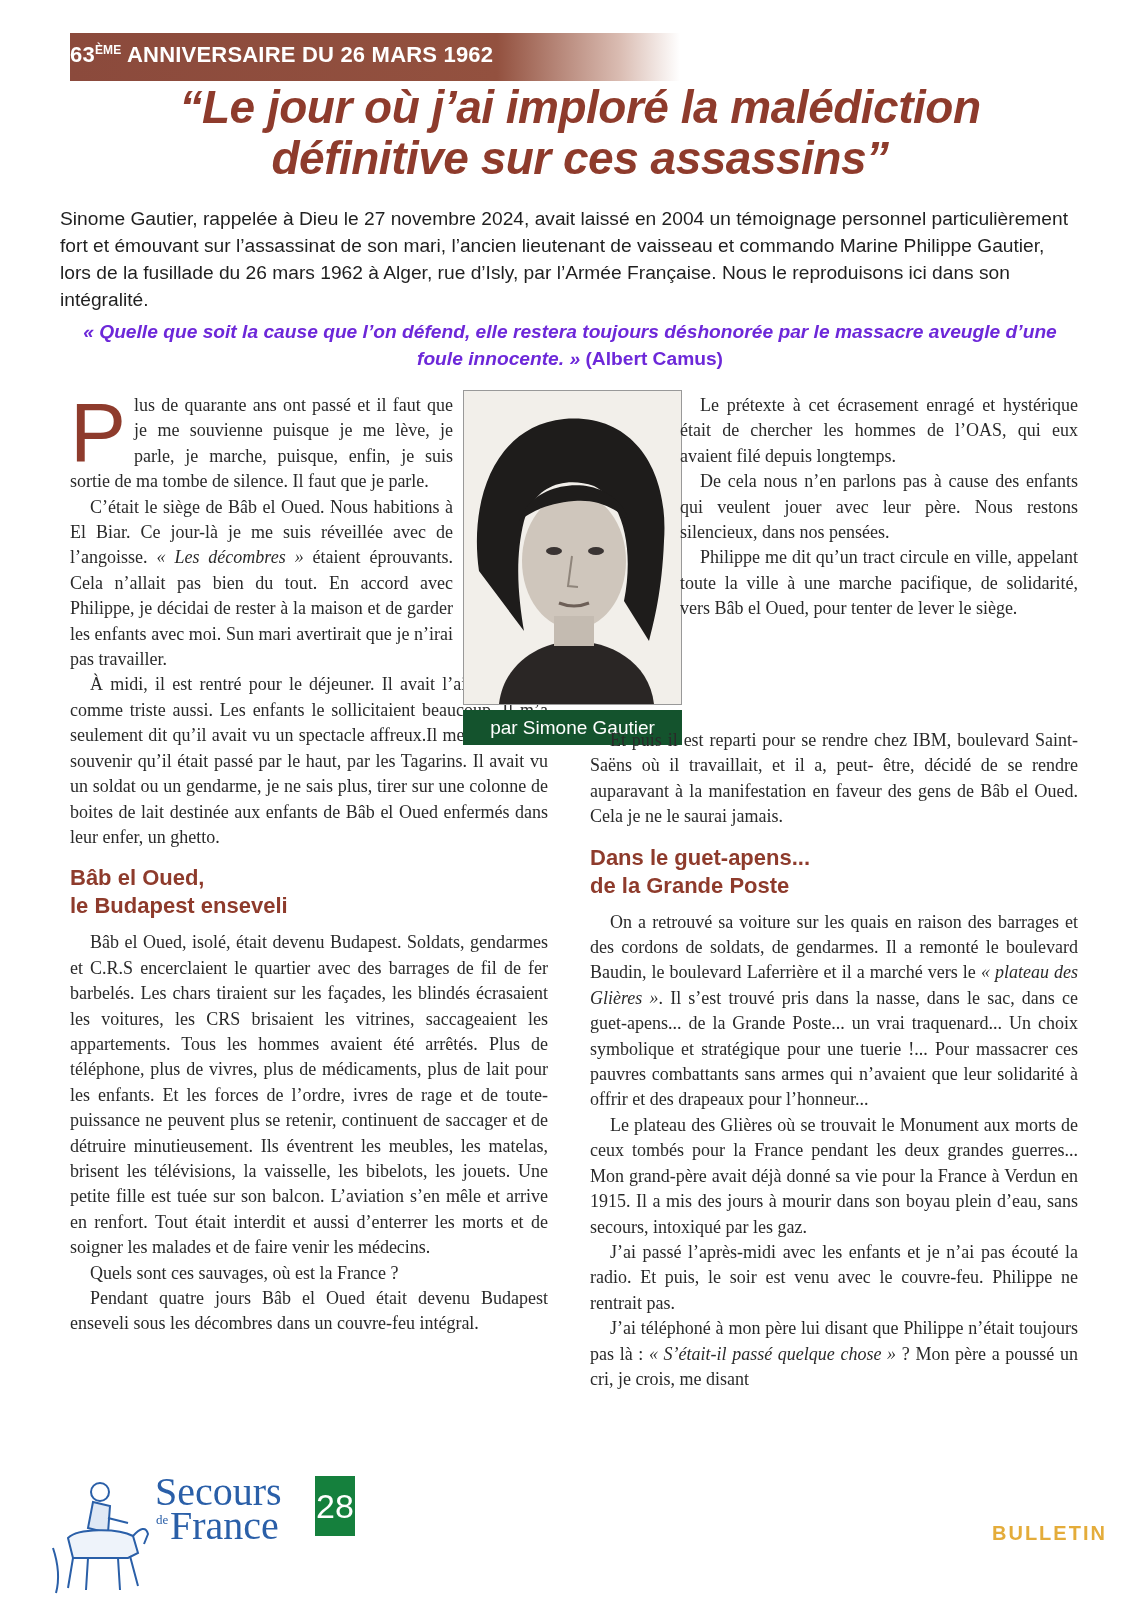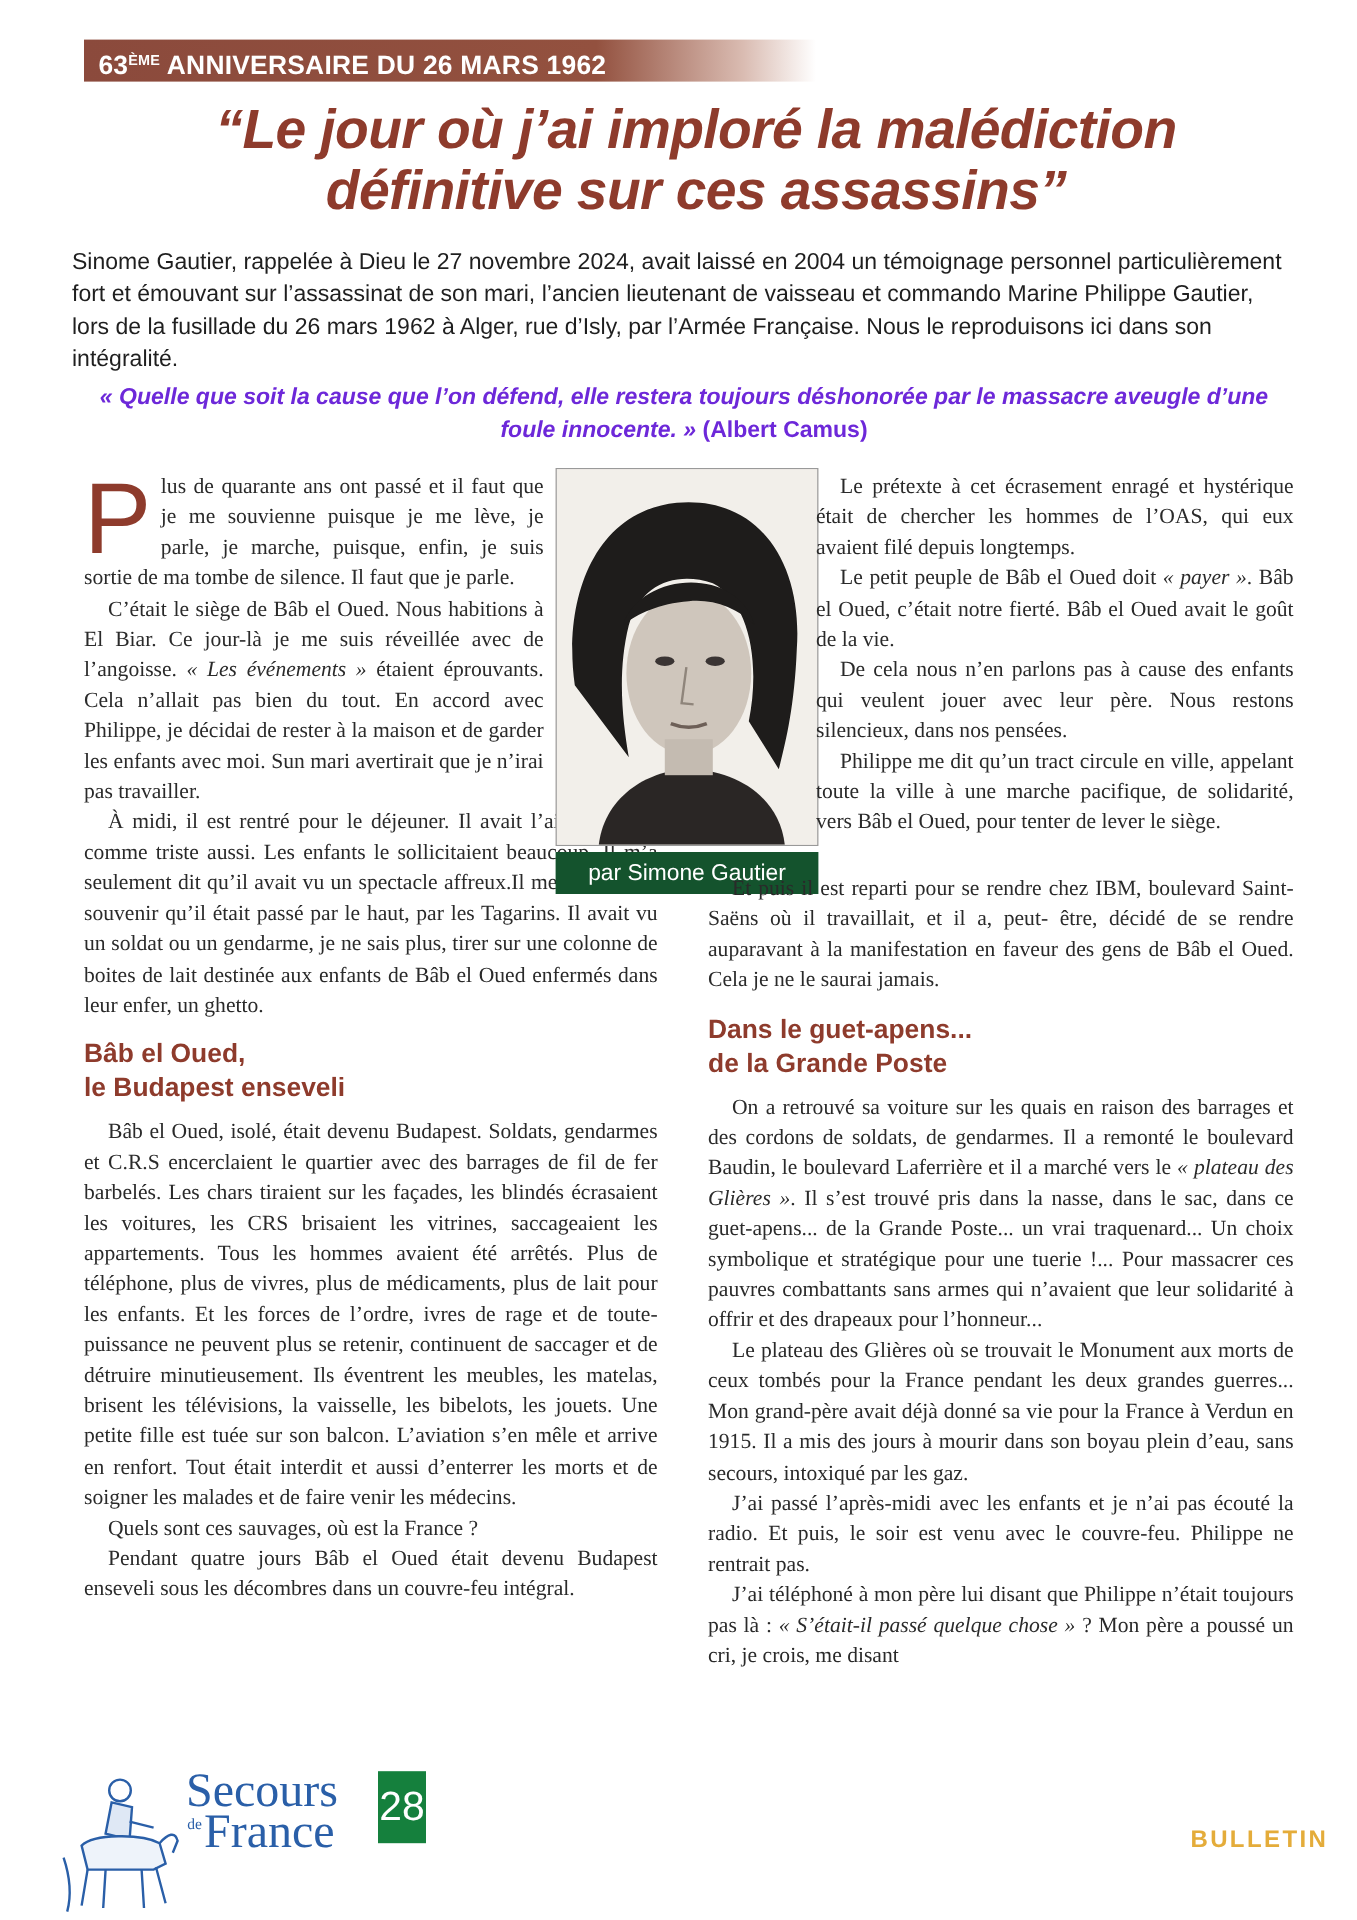--- a/index.html
+++ b/index.html
@@ -1,20 +1,20 @@
 <!DOCTYPE html>
 <html><head>
 <meta charset="utf-8">
 <style>
   html, body { margin: 0; padding: 0; background: #ffffff; }
   body { width: 1131px; height: 1600px; position: relative; overflow: hidden; color: #2a2a2a; font-family: "Liberation Serif", serif; }
 
-  .banner { position: absolute; left: 70px; top: 33px; width: 610px; height: 35px;
+  .banner { position: absolute; left: 70px; top: 33px; width: 610px; height: 48px;
     background: linear-gradient(to right, #8b4a3c 0%, #93513f 70%, rgba(180,120,100,0.5) 90%, rgba(255,255,255,0) 100%);
-    color: #fff; font-family: "Liberation Sans", sans-serif; font-weight: bold; font-size: 22px; line-height: 35px; padding-left: 12px; box-sizing: border-box; letter-spacing: 0.2px; }
+    color: #fff; font-family: "Liberation Sans", sans-serif; font-weight: bold; font-size: 22px; line-height: 35px; box-sizing: border-box; letter-spacing: 0.2px; }
   .banner sup { font-size: 12px; vertical-align: 8px; }
 
   .headline { position: absolute; left: 80px; top: 82px; width: 1000px; text-align: center; color: #8e3b2c;
     font-family: "Liberation Sans", sans-serif; font-weight: bold; font-style: italic; font-size: 46px; line-height: 51px; letter-spacing: -0.5px; }
 
   .lead { position: absolute; left: 60px; top: 205px; width: 1020px; text-align: left;
     font-family: "Liberation Sans", sans-serif; font-weight: normal; font-size: 19.2px; line-height: 27px; color: #1f1f1f; }
   .quote { position: absolute; left: 60px; top: 318px; width: 1020px; text-align: center;
     font-family: "Liberation Sans", sans-serif; font-weight: bold; font-size: 19.2px; line-height: 27px; color: #6d28d9; }
   .quote .it { font-style: italic; }
@@ -59,21 +59,21 @@
 
 <div class="lead">Sinome Gautier, rappelée à Dieu le 27 novembre 2024, avait laissé en 2004 un témoignage personnel particulièrement fort et émouvant sur l’assassinat de son mari, l’ancien lieutenant de vaisseau et commando Marine Philippe Gautier, lors de la fusillade du 26 mars 1962 à Alger, rue d’Isly, par l’Armée Française. Nous le reproduisons ici dans son intégralité.</div>
 
 <div class="quote">
   <span class="it">« Quelle que soit la cause que l’on défend, elle restera toujours déshonorée par le massacre aveugle d’une foule innocente. »</span><span> (Albert Camus)</span>
 </div>
 
 <div class="col col1">
   <div class="lead-block">
     <p class="noind"><span class="dropcap">P</span><span>lus de quarante ans ont passé et il faut que je me souvienne puisque je me lève, je parle, je marche, puisque, enfin, je suis sortie de ma tombe de silence. Il faut que je parle.</span></p>
-    <p><span>C’était le siège de Bâb el Oued. Nous habitions à El Biar. Ce jour-là je me suis réveillée avec de l’angoisse. </span><em>« Les événements »</em><span> étaient éprouvants. Cela n’allait pas bien du tout. En accord avec Philippe, je décidai de rester à la maison et de garder les enfants avec moi. Sun mari avertirait que je n’irai pas travailler.</span></p>
+    <p><span>C’était le siège de Bâb el Oued. Nous habitions à El Biar. Ce jour-là je me suis réveillée avec de l’angoisse. </span><em>« Les décombres »</em><span> étaient éprouvants. Cela n’allait pas bien du tout. En accord avec Philippe, je décidai de rester à la maison et de garder les enfants avec moi. Sun mari avertirait que je n’irai pas travailler.</span></p>
   </div>
   <div class="wide">
     <p>À midi, il est rentré pour le déjeuner. Il avait l’air soucieux, comme triste aussi. Les enfants le sollicitaient beaucoup. Il m’a seulement dit qu’il avait vu un spectacle affreux.Il me semble me souvenir qu’il était passé par le haut, par les Tagarins. Il avait vu un soldat ou un gendarme, je ne sais plus, tirer sur une colonne de boites de lait destinée aux enfants de Bâb el Oued enfermés dans leur enfer, un ghetto.</p>
     <div class="subhead">
       <div>Bâb el Oued,</div>
       <div>le Budapest enseveli</div>
     </div>
     <p>Bâb el Oued, isolé, était devenu Budapest. Soldats, gendarmes et C.R.S encerclaient le quartier avec des barrages de fil de fer barbelés. Les chars tiraient sur les façades, les blindés écrasaient les voitures, les CRS brisaient les vitrines, saccageaient les appartements. Tous les hommes avaient été arrêtés. Plus de téléphone, plus de vivres, plus de médicaments, plus de lait pour les enfants. Et les forces de l’ordre, ivres de rage et de toute-puissance ne peuvent plus se retenir, continuent de saccager et de détruire minutieusement. Ils éventrent les meubles, les matelas, brisent les télévisions, la vaisselle, les bibelots, les jouets. Une petite fille est tuée sur son balcon. L’aviation s’en mêle et arrive en renfort. Tout était interdit et aussi d’enterrer les morts et de soigner les malades et de faire venir les médecins.</p>
     <p>Quels sont ces sauvages, où est la France ?</p>
     <p>Pendant quatre jours Bâb el Oued était devenu Budapest enseveli sous les décombres dans un couvre-feu intégral.</p>
@@ -91,21 +91,20 @@
     <path d="M108,165 L104,195 L114,196" stroke="#8f857b" stroke-width="2" fill="none"></path>
     <path d="M95,212 Q110,218 125,212" stroke="#6d5f57" stroke-width="3" fill="none"></path>
     <path d="M35,313 C40,270 80,250 110,250 C145,250 185,270 190,313 Z" fill="#2a2625"></path>
     <rect x="90" y="225" width="40" height="30" fill="#c4bbb1"></rect>
   </svg>
 </div>
 <div class="photo-caption">par Simone Gautier</div>
 
 <div class="col col2">
   <p>Le prétexte à cet écrasement enragé et hystérique était de chercher les hommes de l’OAS, qui eux avaient filé depuis longtemps.</p>
-  <p><span>Le petit peuple de Bâb el Oued doit </span><em>« payer »</em><span>. Bâb el Oued, c’était notre fierté. Bâb el Oued avait le goût de la vie.</span></p>
   <p>De cela nous n’en parlons pas à cause des enfants qui veulent jouer avec leur père. Nous restons silencieux, dans nos pensées.</p>
   <p>Philippe me dit qu’un tract circule en ville, appelant toute la ville à une marche pacifique, de solidarité, vers Bâb el Oued, pour tenter de lever le siège.</p>
 </div>
 
 <div class="col col3">
   <p>Et puis il est reparti pour se rendre chez IBM, boulevard Saint-Saëns où il travaillait, et il a, peut- être, décidé de se rendre auparavant à la manifestation en faveur des gens de Bâb el Oued. Cela je ne le saurai jamais.</p>
   <div class="subhead">
     <div>Dans le guet-apens...</div>
     <div>de la Grande Poste</div>
   </div>

